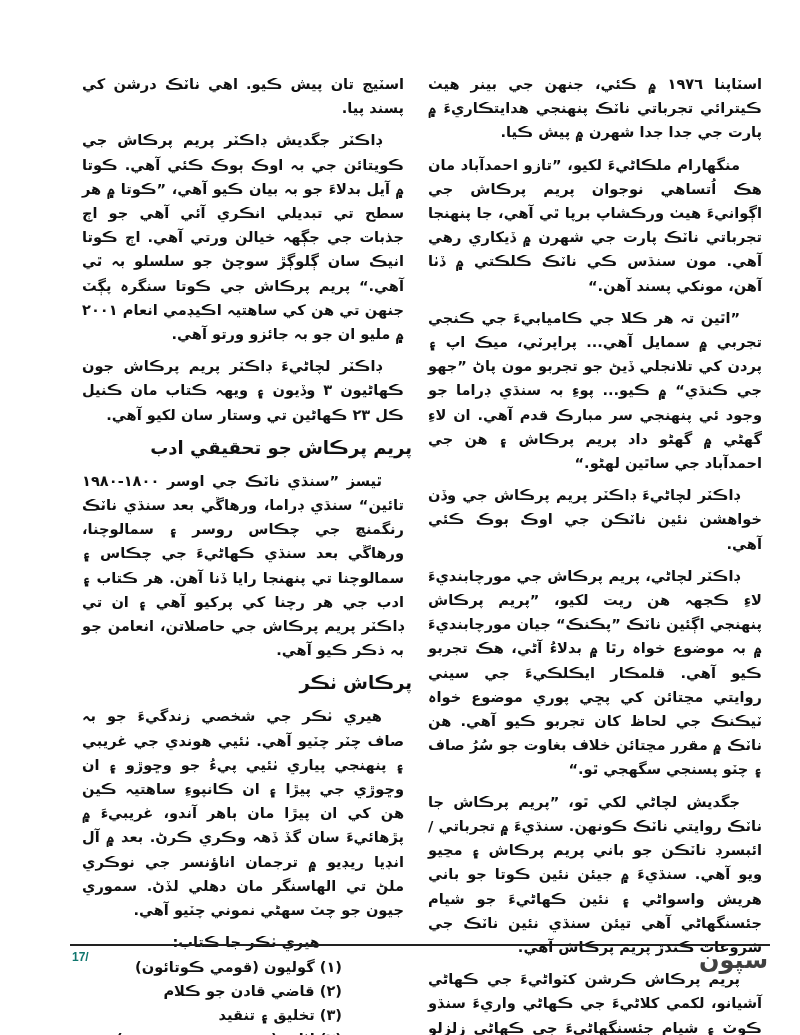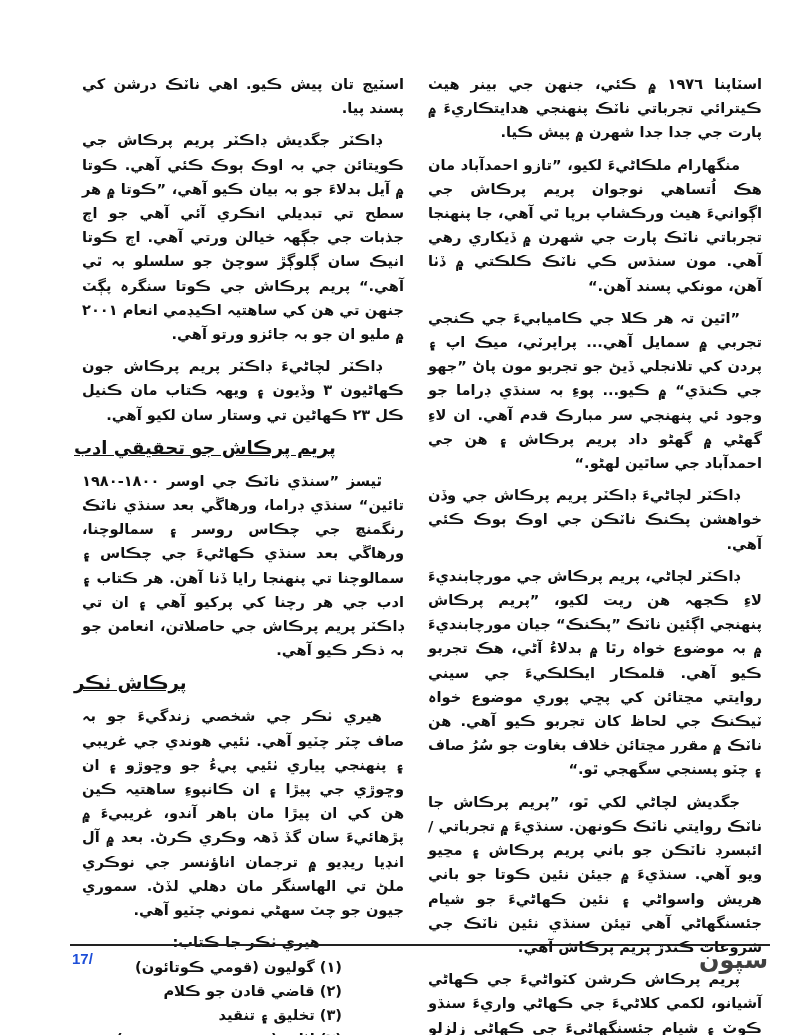--- a/index.html
+++ b/index.html
@@ -5,39 +5,39 @@
   html, body { margin:0; padding:0; background:#ffffff; }
   body { width:800px; height:1035px; position:relative; overflow:hidden;
          font-family:"DejaVu Sans", sans-serif; color:#111; }
   .col { position:absolute; top:64px; direction:rtl; text-align:justify;
          font-size:14.6px; line-height:24.2px; font-weight:bold; }
   .col-right { left:420px; width:350px; }
   .col-left { left:74px; width:338px; }
   .p { margin:8px; text-indent:0; }
   .p.indent { text-indent:22px; }
   .h { font-size:18px; font-weight:bold; margin:2px 0 0 0; line-height:26px; }
-  .h.center { text-align:left;text-decoration:underline; }
+  .h.center { text-align:right; }
   .list { margin:0; padding:0; list-style:none; }
   .list li { padding-right:70px; white-space:nowrap;margin-left:14px; }
   .list-head { padding-right:92px; }
   .footer-rule { position:absolute; left:70px; top:944px; width:700px; height:0;
                  border-top:2px solid #222; }
   .page-num { position:absolute; left:72px; top:950px; font-family:"Liberation Sans", sans-serif;
-              font-size:15px; font-weight:bold; color:#1d4ed8; }
+              font-size:12px; font-weight:bold; color:#0f766e; }
   .mag-title { position:absolute; right:32px; top:946px; direction:rtl;
                font-size:24px; font-weight:bold; color:#404040; }
 </style>
 </head>
 <body>
 
 <div class="col col-right">
   <p class="p">اسٽاپنا ١٩٧٦ ۾ ڪئي، جنهن جي بينر هيٺ ڪيترائي تجرباتي ناٽڪ پنهنجي هدايتڪاريءَ ۾ پارت جي جدا جدا شهرن ۾ پيش ڪيا.</p>
   <p class="p indent">منگهارام ملڪاڻيءَ لکيو، ”تازو احمدآباد مان هڪ اُتساهي نوجوان پريم پرڪاش جي اڳوانيءَ هيٺ ورڪشاپ برپا ٿي آهي، جا پنهنجا تجرباتي ناٽڪ پارت جي شهرن ۾ ڏيکاري رهي آهي. مون سنڌس ڪي ناٽڪ ڪلڪتي ۾ ڏٺا آهن، مونکي پسند آهن.“</p>
   <p class="p indent">”اٿين تہ هر ڪلا جي ڪاميابيءَ جي ڪنجي تجربي ۾ سمايل آهي... پراپرٽي، ميڪ اپ ۽ پردن کي تلانجلي ڏيڻ جو تجربو مون پاڻ ”جهو جي ڪنڌي“ ۾ ڪيو... پوءِ بہ سنڌي ڊراما جو وجود ئي پنهنجي سر مبارڪ قدم آهي. ان لاءِ گهڻي ۾ گهڻو داد پريم پرڪاش ۽ هن جي احمدآباد جي ساٿين لهڻو.“</p>
-  <p class="p indent">ڊاڪٽر لچاڻيءَ ڊاڪٽر پريم پرڪاش جي وڏن خواهشن پڪنڪ ناٽڪن جي اوڪ ٻوڪ ڪئي آهي.</p>
+  <p class="p indent">ڊاڪٽر لچاڻيءَ ڊاڪٽر پريم پرڪاش جي وڏن خواهشن نئين ناٽڪن جي اوڪ ٻوڪ ڪئي آهي.</p>
   <p class="p indent">ڊاڪٽر لچاڻي، پريم پرڪاش جي مورچابنديءَ لاءِ ڪجهہ هن ريت لکيو، ”پريم پرڪاش پنهنجي اڳئين ناٽڪ ”پڪنڪ“ جيان مورچابنديءَ ۾ بہ موضوع خواہ رٿا ۾ بدلاءُ آڻي، هڪ تجربو ڪيو آهي. قلمڪار ايڪلڪيءَ جي سيني روايتي مڃتائن کي پڇي پوري موضوع خواہ ٽيڪنڪ جي لحاظ کان تجربو ڪيو آهي. هن ناٽڪ ۾ مقرر مڃتائن خلاف بغاوت جو سُرُ صاف ۽ چٽو پسنجي سگهجي ٿو.“</p>
   <p class="p indent">جگديش لچاڻي لکي ٿو، ”پريم پرڪاش جا ناٽڪ روايتي ناٽڪ ڪونهن. سنڌيءَ ۾ تجرباتي / ائبسرڊ ناٽڪن جو باني پريم پرڪاش ۽ مڃيو ويو آهي. سنڌيءَ ۾ جيئن نئين ڪوتا جو باني هريش واسواڻي ۽ نئين ڪهاڻيءَ جو شيام جئسنگهاڻي آهي تيئن سنڌي نئين ناٽڪ جي شروعات ڪندڙ پريم پرڪاش آهي.</p>
   <p class="p indent">پريم پرڪاش ڪرشن کٽواڻيءَ جي ڪهاڻي آشيانو، لکمي کلاڻيءَ جي ڪهاڻي واريءَ سنڌو ڪوٽ ۽ شيام جئسنگهاڻيءَ جي ڪهاڻي زلزلو کي ناٽڪي روپ ڏيئي،</p>
 </div>
 
 <div class="col col-left">
   <p class="p">اسٽيج تان پيش ڪيو. اهي ناٽڪ درشن کي پسند پيا.</p>
   <p class="p indent">ڊاڪٽر جگديش ڊاڪٽر پريم پرڪاش جي ڪويتائن جي بہ اوڪ ٻوڪ ڪئي آهي. ڪوتا ۾ آيل بدلاءَ جو بہ بيان ڪيو آهي، ”ڪوتا ۾ هر سطح تي تبديلي انڪري آئي آهي جو اڄ جذبات جي جڳهہ خيالن ورتي آهي. اڄ ڪوتا انيڪ سان ڳلوڳڙ سوچڻ جو سلسلو بہ ٿي آهي.“ پريم پرڪاش جي ڪوتا سنگرہ پڳٽ جنهن تي هن کي ساهتيہ اڪيڊمي انعام ٢٠٠١ ۾ مليو ان جو بہ جائزو ورتو آهي.</p>
   <p class="p indent">ڊاڪٽر لچاڻيءَ ڊاڪٽر پريم پرڪاش جون ڪهاڻيون ٣ وڏيون ۽ ويهہ ڪتاب مان ڪنيل ڪل ٢٣ ڪهاڻين تي وستار سان لکيو آهي.</p>
   <div class="h center">پريم پرڪاش جو تحقيقي ادب</div>

